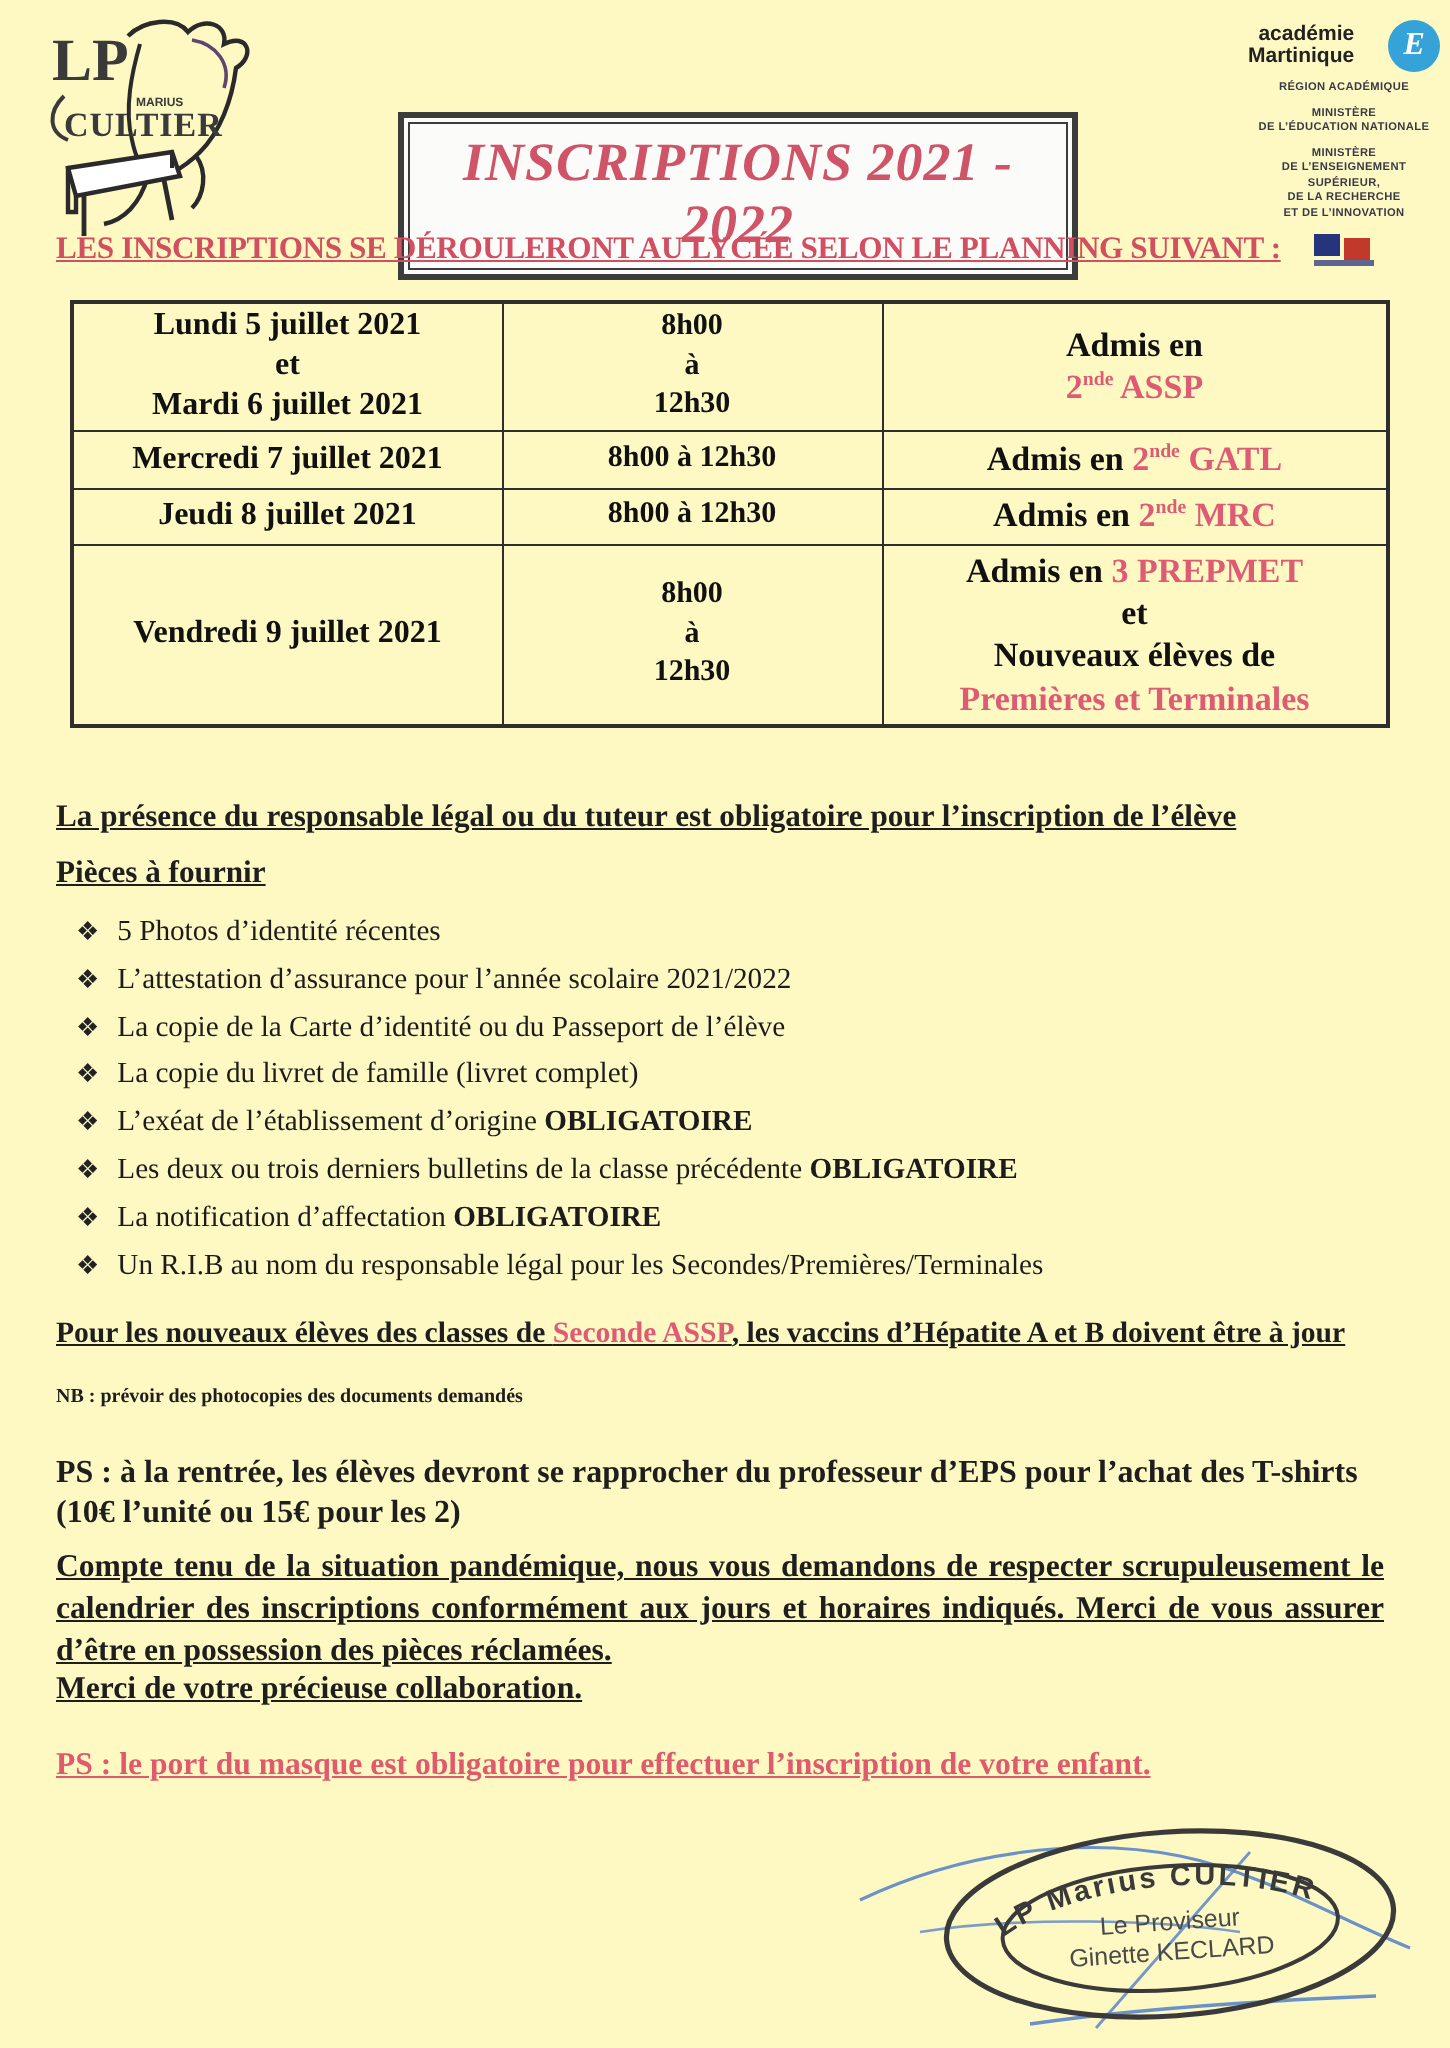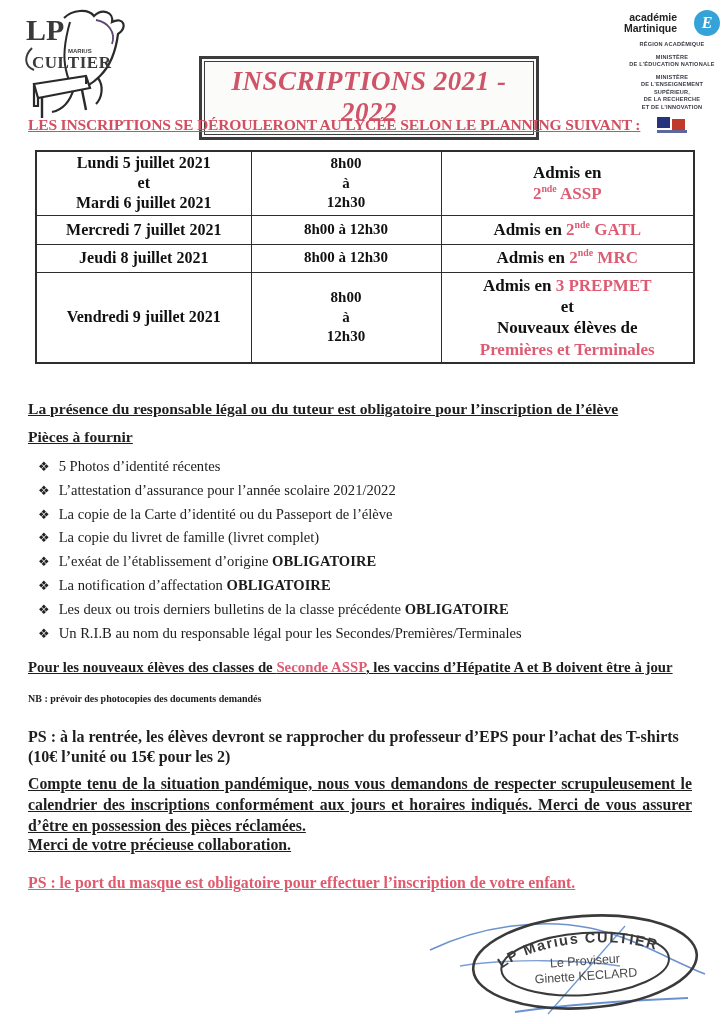--- a/index.html
+++ b/index.html
@@ -1,19 +1,19 @@
 <!DOCTYPE html>
 <html><head>
 <meta charset="utf-8">
 <style>
   * { margin:0; padding:0; box-sizing:border-box; }
   html,body { background:#888; }
   .page {
     position:relative; width:725px; height:1024px; margin:0 auto;
-    background:#ffffff; overflow:hidden;
+    background:#fef9c3; overflow:hidden;
     font-family:"Liberation Serif", serif; color:#1e1e1e;
   }
   
   .school-logo { position:absolute; left:12px; top:6px; width:122px; height:128px; }
   .title-box {
     position:absolute; left:199px; top:56px; width:340px;
     border:3px solid #3c3c3c; padding:2px; background:#fbfbfa;font-style:italic;
   }
   .title-inner {
     border:1.5px solid #3c3c3c; text-align:center; padding:4px 2px 6px 2px;
@@ -179,22 +179,22 @@
 
   <div class="note-presence">La présence du responsable légal ou du tuteur est obligatoire pour l’inscription de l’élève</div>
   <div class="pieces-heading">Pièces à fournir</div>
 
   <ul class="docs">
     <li><span class="bullet">❖</span><span>5 Photos d’identité récentes</span><span class="ob"></span></li>
     <li><span class="bullet">❖</span><span>L’attestation d’assurance pour l’année scolaire 2021/2022</span><span class="ob"></span></li>
     <li><span class="bullet">❖</span><span>La copie de la Carte d’identité ou du Passeport de l’élève</span><span class="ob"></span></li>
     <li><span class="bullet">❖</span><span>La copie du livret de famille (livret complet)</span><span class="ob"></span></li>
     <li><span class="bullet">❖</span><span>L’exéat de l’établissement d’origine </span><span class="ob">OBLIGATOIRE</span></li>
+    <li><span class="bullet">❖</span><span>Les deux ou trois derniers bulletins de la classe précédente </span><span class="ob">OBLIGATOIRE</span></li>
     <li><span class="bullet">❖</span><span>La notification d’affectation </span><span class="ob">OBLIGATOIRE</span></li>
-    <li><span class="bullet">❖</span><span>Les deux ou trois derniers bulletins de la classe précédente </span><span class="ob">OBLIGATOIRE</span></li>
     <li><span class="bullet">❖</span><span>Un R.I.B au nom du responsable légal pour les Secondes/Premières/Terminales</span><span class="ob"></span></li>
   </ul>
 
   <div class="note-vaccine"><span>Pour les nouveaux élèves des classes de </span><span class="pink">Seconde ASSP</span><span>, les vaccins d’Hépatite A et B doivent être à jour</span></div>
 
   <div class="note-nb">NB : prévoir des photocopies des documents demandés</div>
   <div class="note-ps">PS : à la rentrée, les élèves devront se rapprocher du professeur d’EPS pour l’achat des T-shirts (10€ l’unité ou 15€ pour les 2)</div>
   <div class="note-pandemic">Compte tenu de la situation pandémique, nous vous demandons de respecter scrupuleusement le calendrier des inscriptions conformément aux jours et horaires indiqués. Merci de vous assurer d’être en possession des pièces réclamées.</div>
   <div class="note-thanks">Merci de votre précieuse collaboration.</div>
   <div class="note-mask">PS : le port du masque est obligatoire pour effectuer l’inscription de votre enfant.</div>

